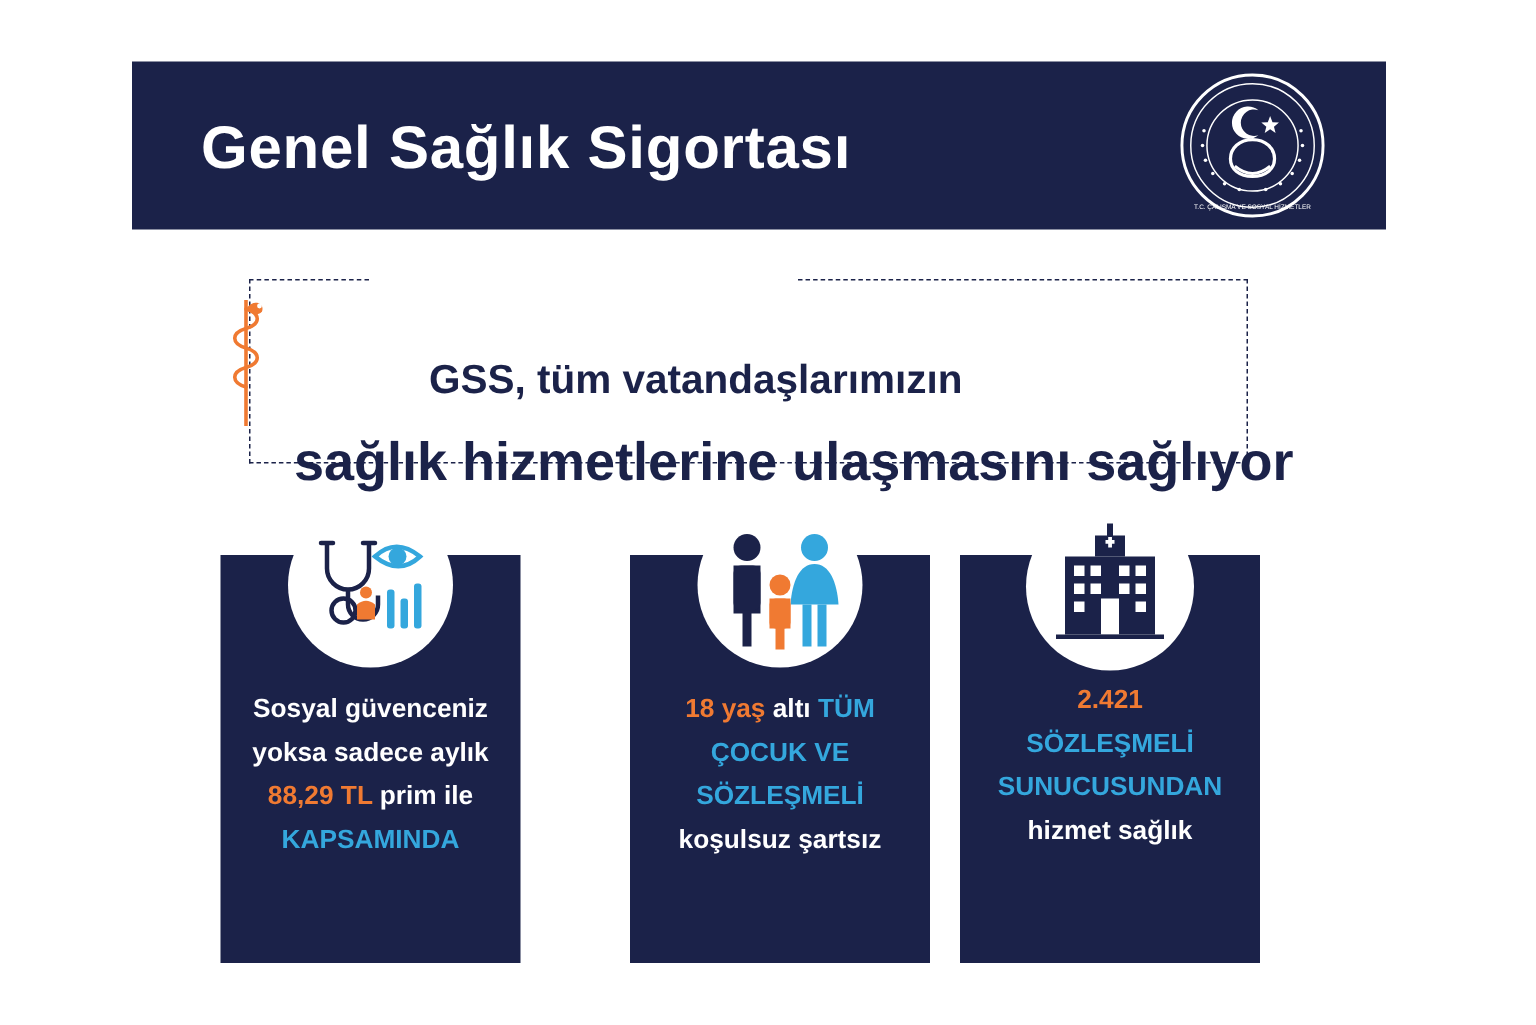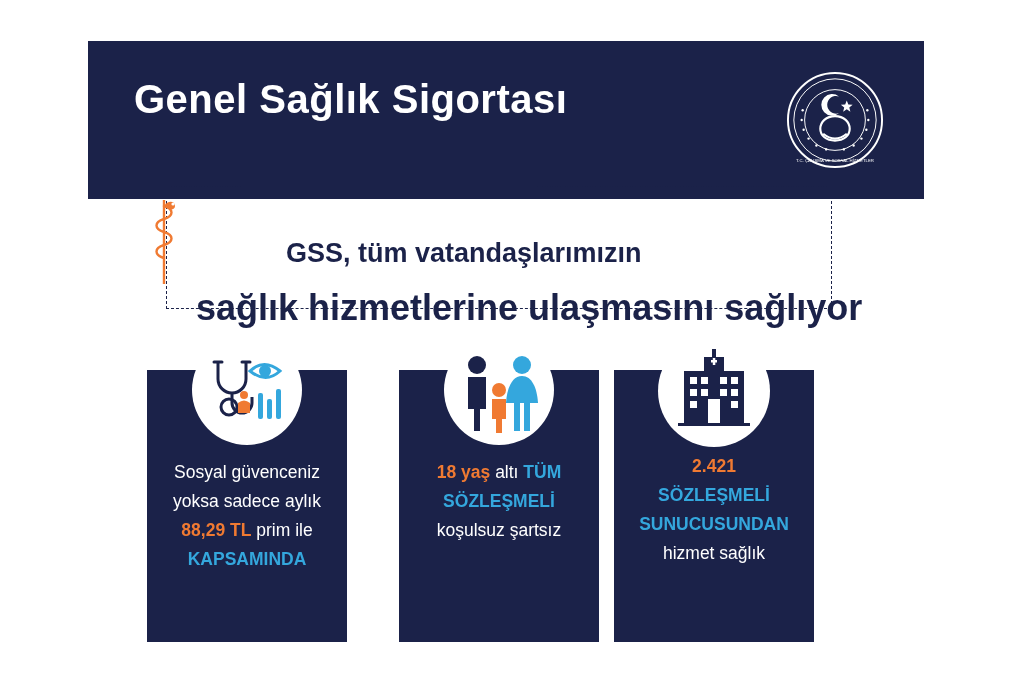--- a/index.html
+++ b/index.html
@@ -21,21 +21,21 @@
     height: 683px;
     background: #ffffff;
   }
 
   
   .header-bar {
     position: absolute;
     left: 88px;
     top: 41px;
     width: 836px;
-    height: 158px;
+    height: 112px;
     background: #1b2249;
   }
   .header-title {
     position: absolute;
     left: 46px;
     top: 36px;
     color: #ffffff;
     font-size: 40px;
     font-weight: bold;
     letter-spacing: 0.5px;
@@ -108,22 +108,22 @@
 
   
   .card {
     position: absolute;
     top: 370px;
     width: 200px;
     height: 272px;
     background: #1b2249;
   }
   .card.c1 { left: 147px; }
-  .card.c2 { left: 399px; }
-  .card.c3 { left: 614px; }
+  .card.c2 { left: 420px; }
+  .card.c3 { left: 640px; }
 
   .card-circle {
     position: absolute;
     top: -35px;
     left: 50%;
     transform: translateX(-50%);
     width: 110px;
     height: 110px;
     border-radius: 50%;
     background: #ffffff;
@@ -138,21 +138,21 @@
     top: 88px;
     text-align: center;
     color: #ffffff;
     font-size: 17.5px;
     line-height: 29px;
     font-weight: bold;
   }
   .card.c3 .card-text { top: 82px; }
   .tl-orange { color: #f07a32; }
   .tl-blue { color: #34a7dd; }
-  .tl-normal { font-weight: normal; }
+  .tl-normal { font-weight: bold; }
 
   
   .wm {
     position: absolute;
     border-radius: 50%;
     background: #f2f3f6;
     z-index: -1;
   }
 </style>
 </head>
@@ -260,20 +260,21 @@
 
         <circle cx="55" cy="55" r="7" fill="#f07a32"></circle>
         <path d="M48 64 h14 v20 h-4 v14 h-6 v-14 h-4 z" fill="#f07a32"></path>
         <rect x="48" y="64" width="14" height="20" rx="4" fill="#f07a32"></rect>
       </svg>
     </div>
     <div class="card-text">
       <div>
         <span class="tl-orange">18 yaş</span><span class="tl-normal"> altı </span><span class="tl-blue">TÜM</span>
       </div>
+      <div class="tl-blue">ÇOCUK VE</div>
       <div class="tl-blue">SÖZLEŞMELİ</div>
       <div class="tl-normal">koşulsuz şartsız</div>
     </div>
   </div>
 
   <div class="card c3">
     <div class="card-circle">
       <svg viewBox="0 0 112 112" width="112" height="112" aria-hidden="true">
 
         <rect x="46" y="22" width="20" height="14" fill="#1b2249"></rect>

